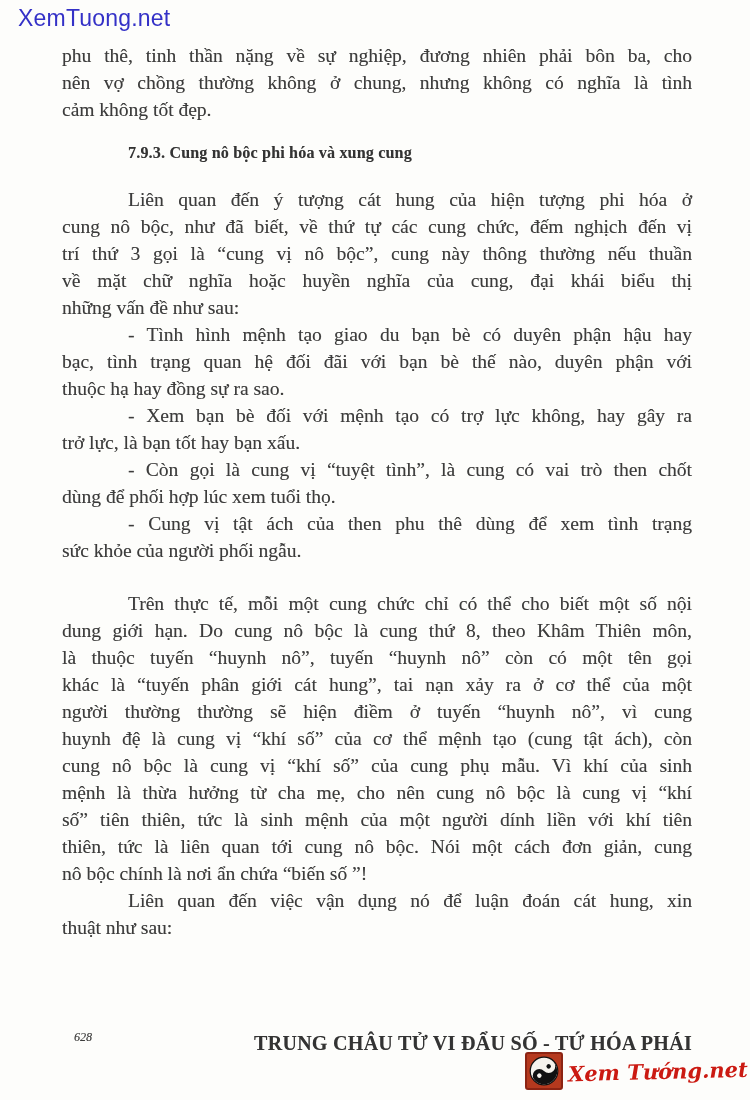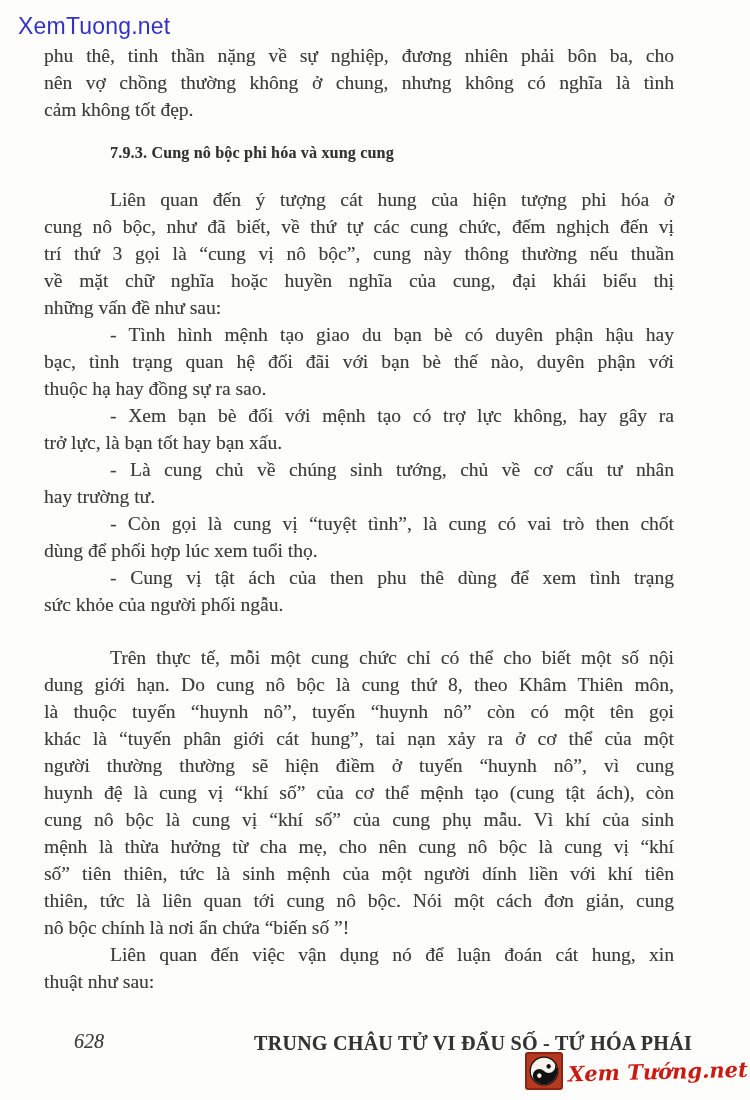--- a/index.html
+++ b/index.html
@@ -13,25 +13,24 @@
     color: #3c3c3c;
   }
   .page { position: absolute; inset: 0; }
 
   .watermark-top {
     position: absolute; top: 5px; left: 18px;
     font-family: "Liberation Sans", sans-serif;
     font-size: 23px; letter-spacing: 0.2px;
     color: #3431c7;
     cursor: pointer;
-    margin-top: 8px;
   }
 
   .text-block {
-    position: absolute; top: 42px; left: 44px; width: 630px;
+    position: absolute; top: 42px; left: 62px; width: 630px;
     font-size: 19.5px; line-height: 27px;
     text-shadow: 0.2px 0.2px 0.4px rgba(80,78,74,0.45);
     font-family: Liberation Serif, serif;
   }
   .para { margin: 0; }
   .para.gap-before { margin-top: 26px; }
   .line { text-align: justify; text-align-last: justify; }
   .line.last { text-align-last: auto; }
   .line.first { text-indent: 66px; }
 
@@ -39,21 +38,21 @@
     font-size: 16px; font-weight: bold; color: #333;
     margin: 16px 0 20px 0; padding-left: 66px;
     letter-spacing: 0.2px;
   }
 
   .footer {
     position: absolute; top: 1030px; left: 62px; width: 630px;
     display: flex; justify-content: space-between; align-items: flex-start;
   }
   .pageno {
-    font-style: italic; font-size: 20px; color: #3c3c3c;
+    font-style: italic; font-size: 12px; color: #3c3c3c;
     margin-left: 12px;
     text-shadow: 0.2px 0.2px 0.4px rgba(80,78,74,0.45);
   }
   .booktitle {
     font-weight: bold; font-size: 20px; color: #333;
     letter-spacing: 0.3px; margin-top: 2px;
     text-shadow: 0.2px 0.2px 0.4px rgba(80,78,74,0.45);
   }
 
   .logo {
@@ -101,24 +100,20 @@
       <div class="para">
         <div class="line first">- Tình hình mệnh tạo giao du bạn bè có duyên phận hậu hay</div>
         <div class="line">bạc, tình trạng quan hệ đối đãi với bạn bè thế nào, duyên phận với</div>
         <div class="line last">thuộc hạ hay đồng sự ra sao.</div>
       </div>
       <div class="para">
         <div class="line first">- Xem bạn bè đối với mệnh tạo có trợ lực không, hay gây ra</div>
         <div class="line last">trở lực, là bạn tốt hay bạn xấu.</div>
       </div>
       <div class="para">
-        <div class="line first">- Là cung chủ về chúng sinh tướng, chủ về cơ cấu tư nhân</div>
-        <div class="line last">hay trường tư.</div>
-      </div>
-      <div class="para">
         <div class="line first">- Còn gọi là cung vị “tuyệt tình”, là cung có vai trò then chốt</div>
         <div class="line last">dùng để phối hợp lúc xem tuổi thọ.</div>
       </div>
       <div class="para">
         <div class="line first">- Cung vị tật ách của then phu thê dùng để xem tình trạng</div>
         <div class="line last">sức khỏe của người phối ngẫu.</div>
       </div>
       <div class="para gap-before">
         <div class="line first">Trên thực tế, mỗi một cung chức chỉ có thể cho biết một số nội</div>
         <div class="line">dung giới hạn. Do cung nô bộc là cung thứ 8, theo Khâm Thiên môn,</div>

